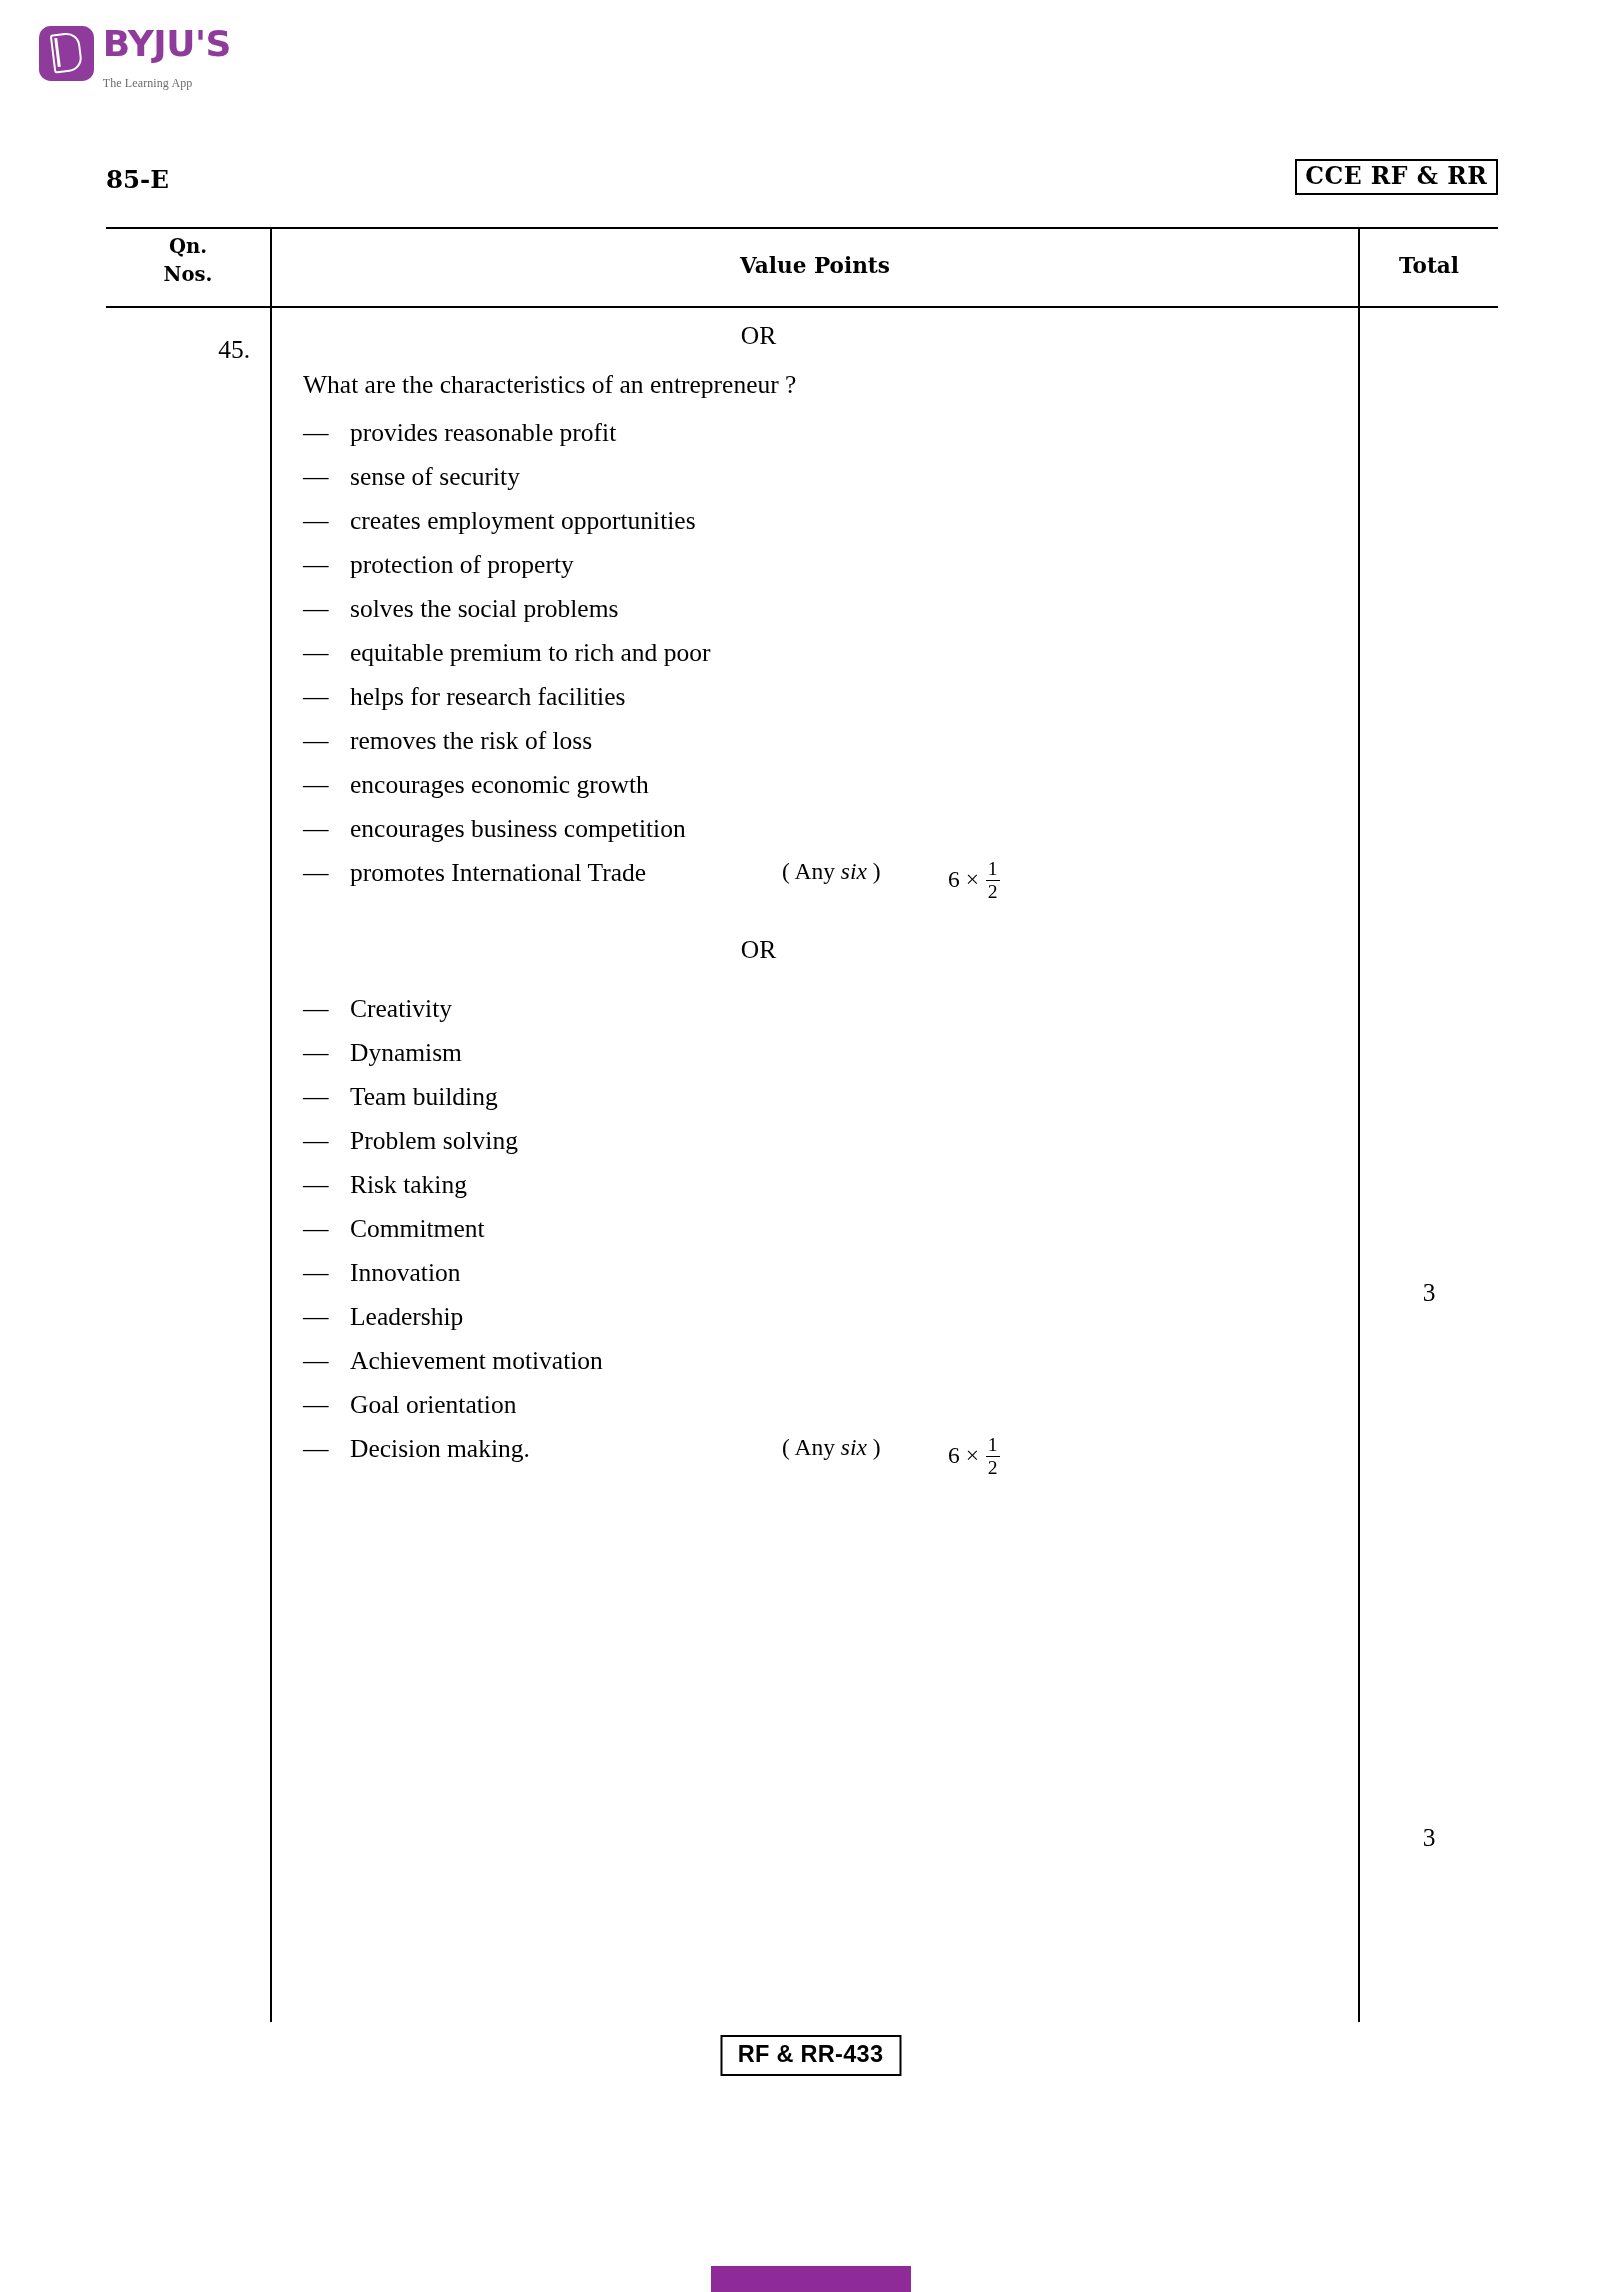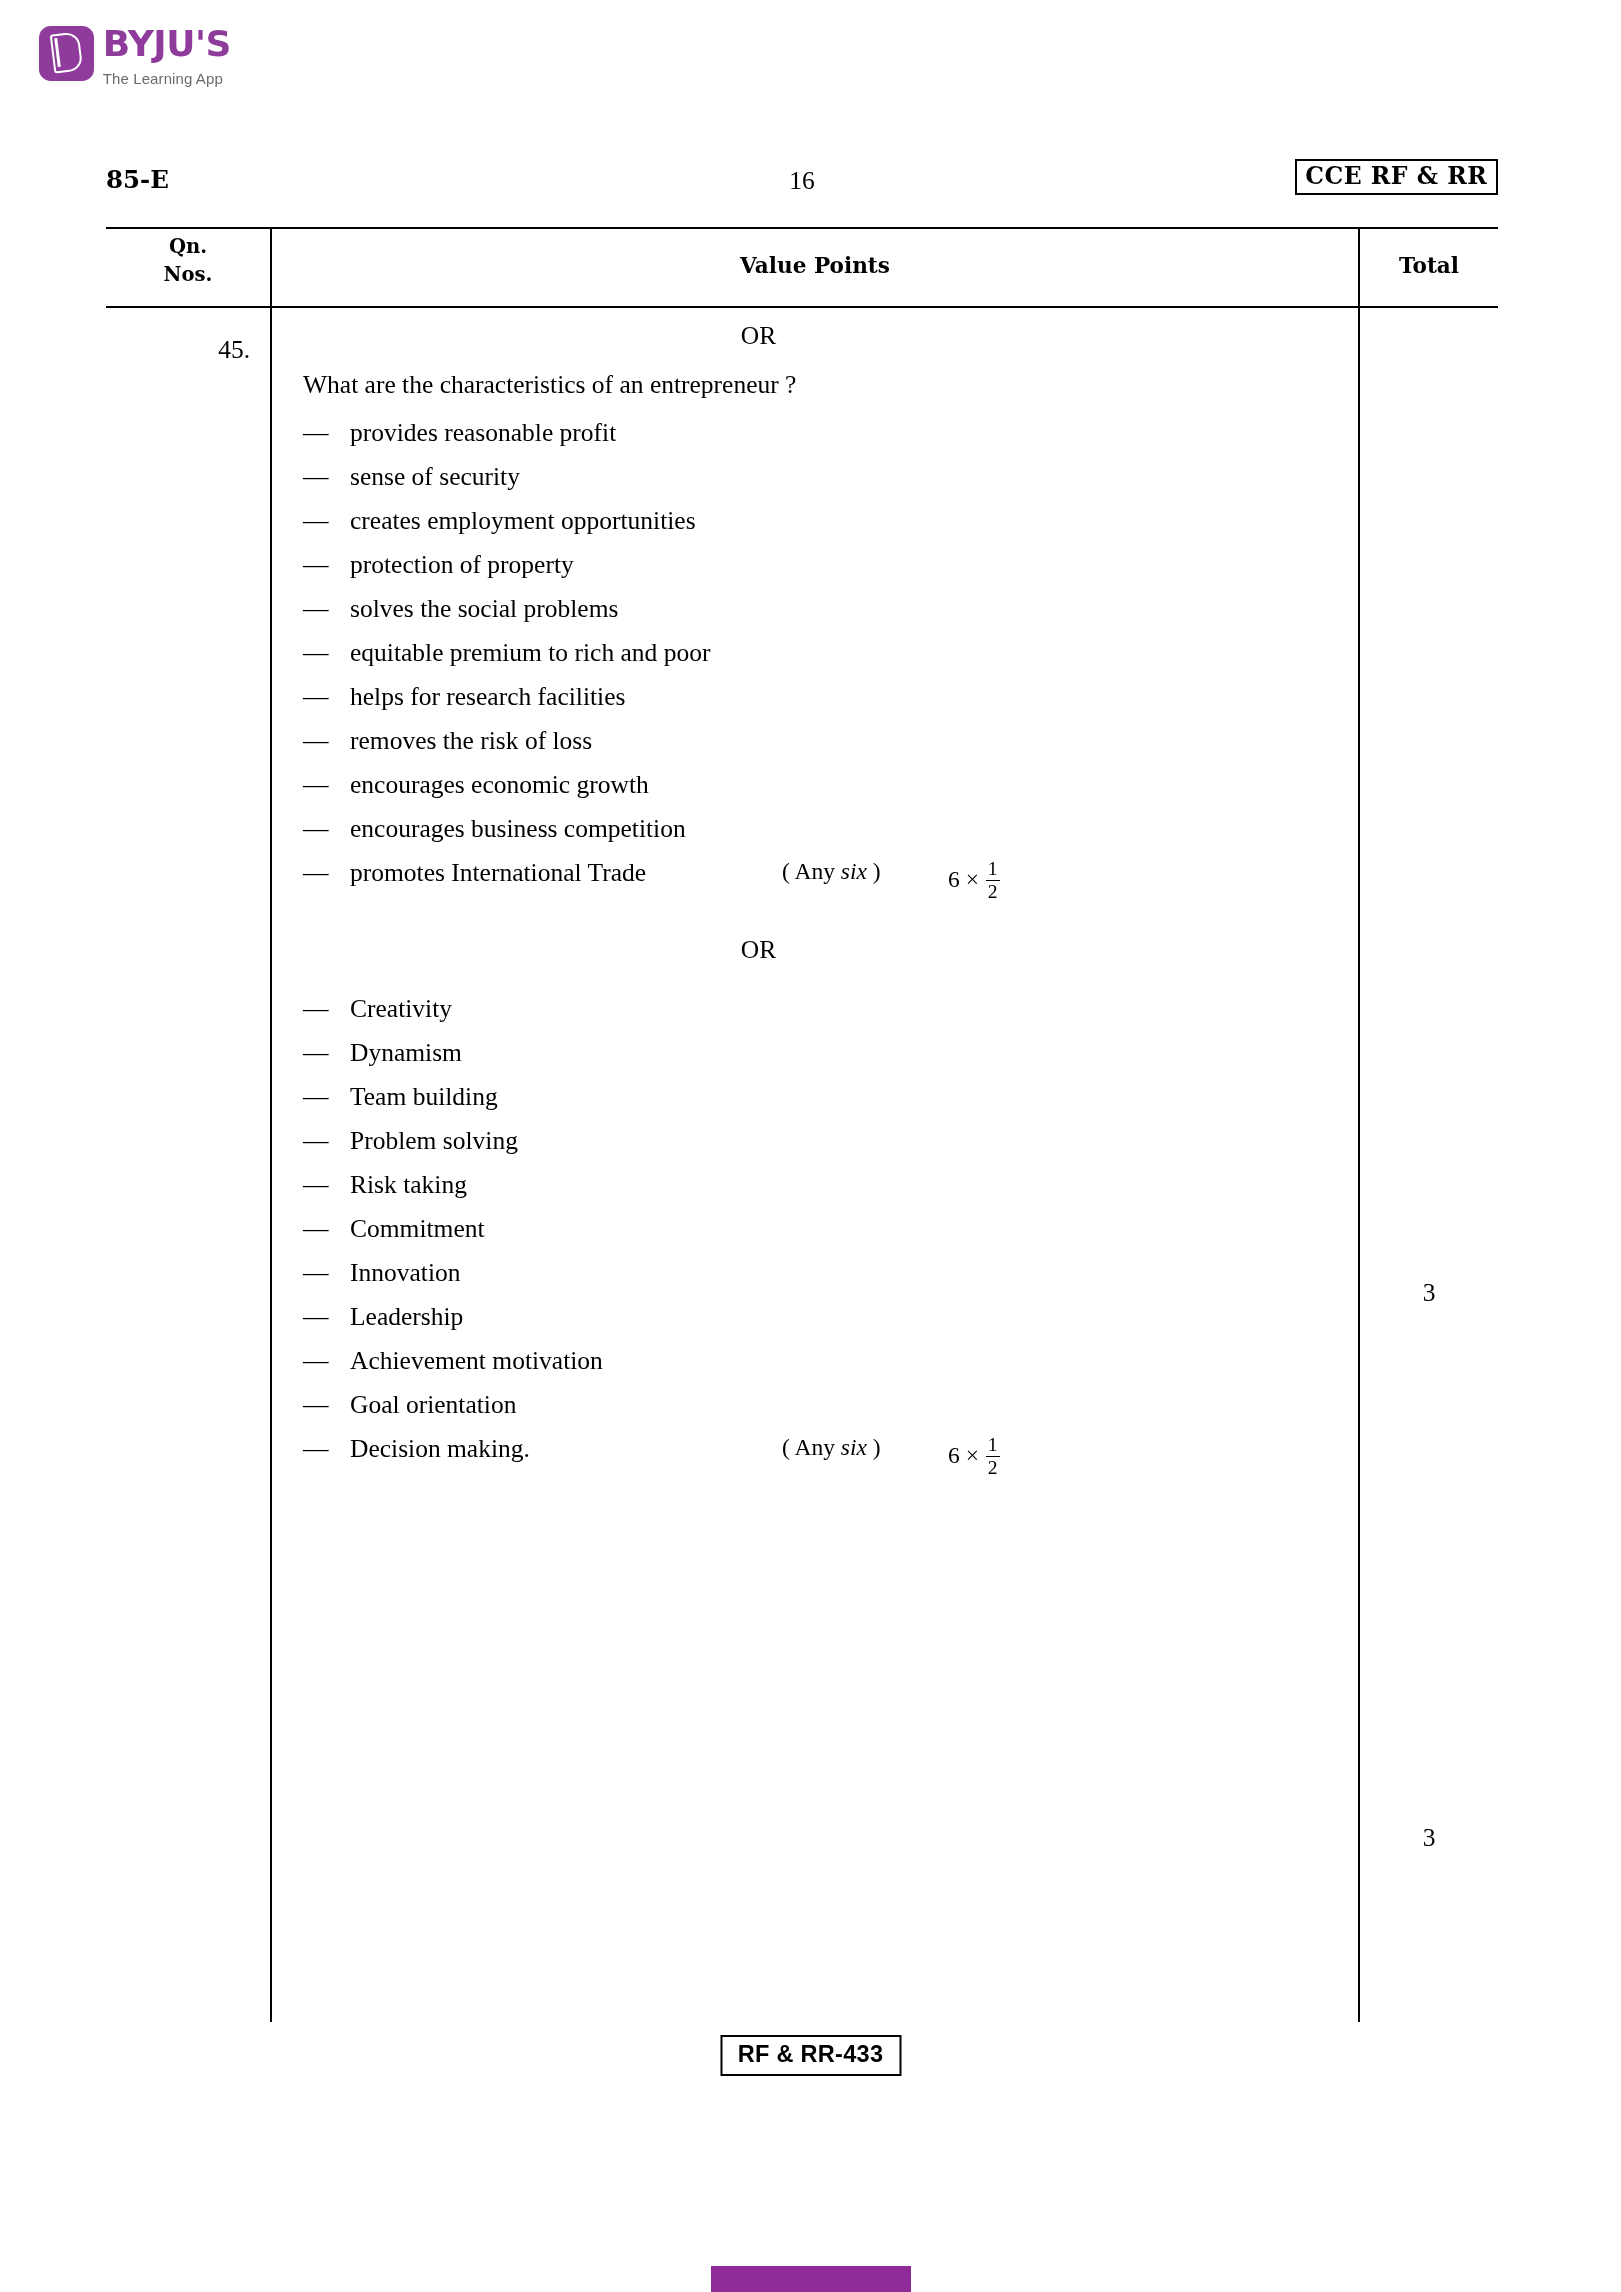--- a/index.html
+++ b/index.html
@@ -58,25 +58,25 @@
   }
   .logo-word {
     font-family: "DejaVu Sans", sans-serif;
     font-weight: bold;
     font-size: 36px;
     letter-spacing: -0.5px;
     color: #8E3B9B;
     display: block;
   }
   .logo-tag {
-    font-family: Liberation Sans, sans-serif;
-    font-size: 15px;
+    font-family: Liberation Serif, serif;
+    font-size: 12px;
     color: #6b6b6b;
     display: block;
-    margin-top: 9px;
+    margin-top: 15px;
     letter-spacing: 0.1px;
   }
 
   
   .page-head {
     position: absolute;
     left: 106px;
     top: 165px;
     width: 1392px;
     height: 43px;
@@ -333,21 +333,20 @@
     <div class="b-bar"></div>
   </div>
   <div class="logo-text">
     <span class="logo-word">BYJU'S</span>
     <span class="logo-tag">The Learning App</span>
   </div>
 </div>
 
 <div class="page-head">
   <div class="code-left">85-E</div>
-  <div class="page-num">16</div>
   <div class="code-box">CCE RF &amp; RR</div>
 </div>
 
 <div class="tbl">
   <div class="hline-top"></div>
   <div class="hline-mid"></div>
   <div class="vline-left"></div>
   <div class="vline-right"></div>
 
   <div class="th-qn">

